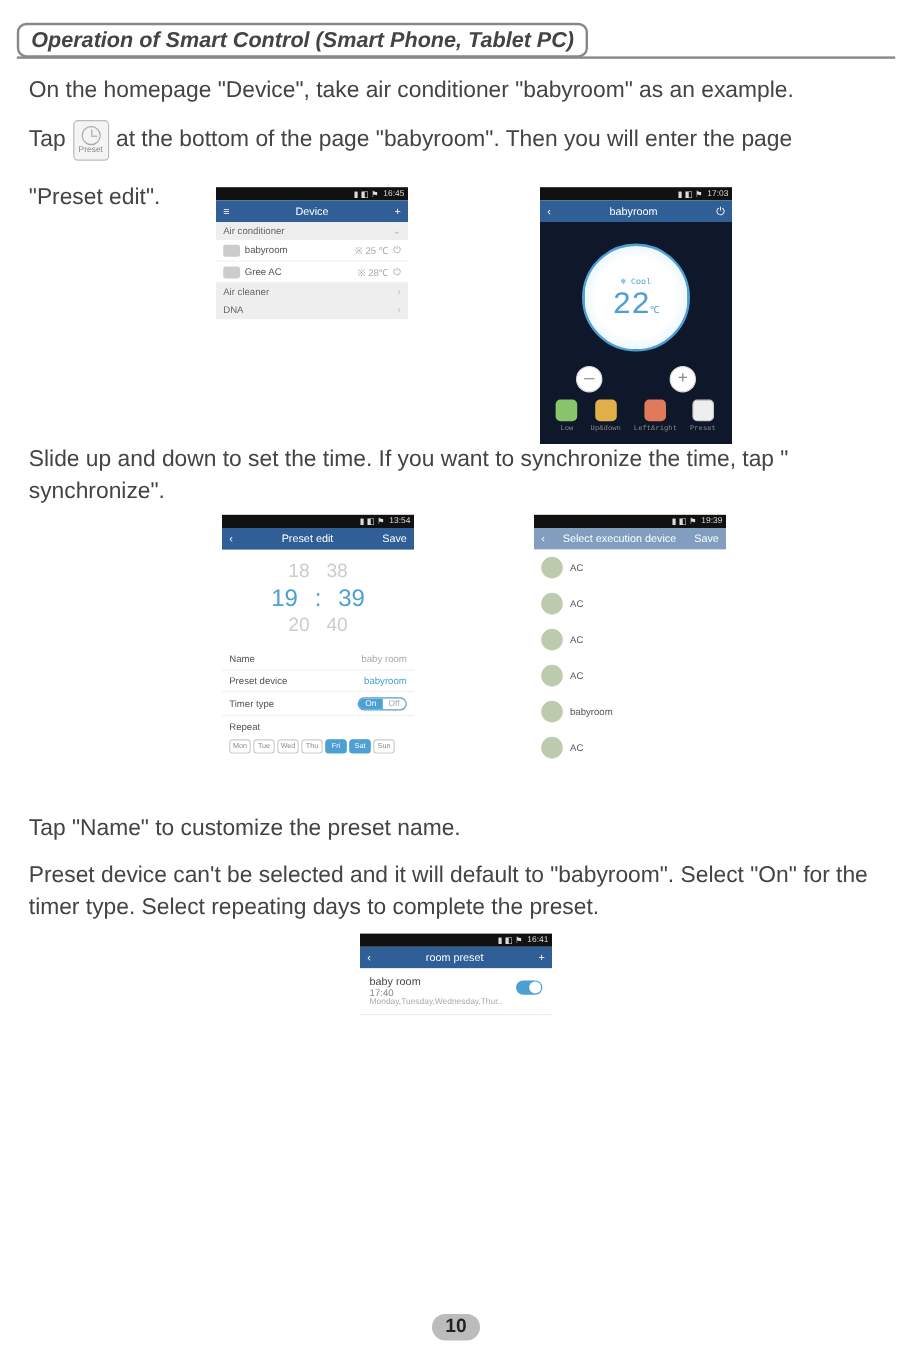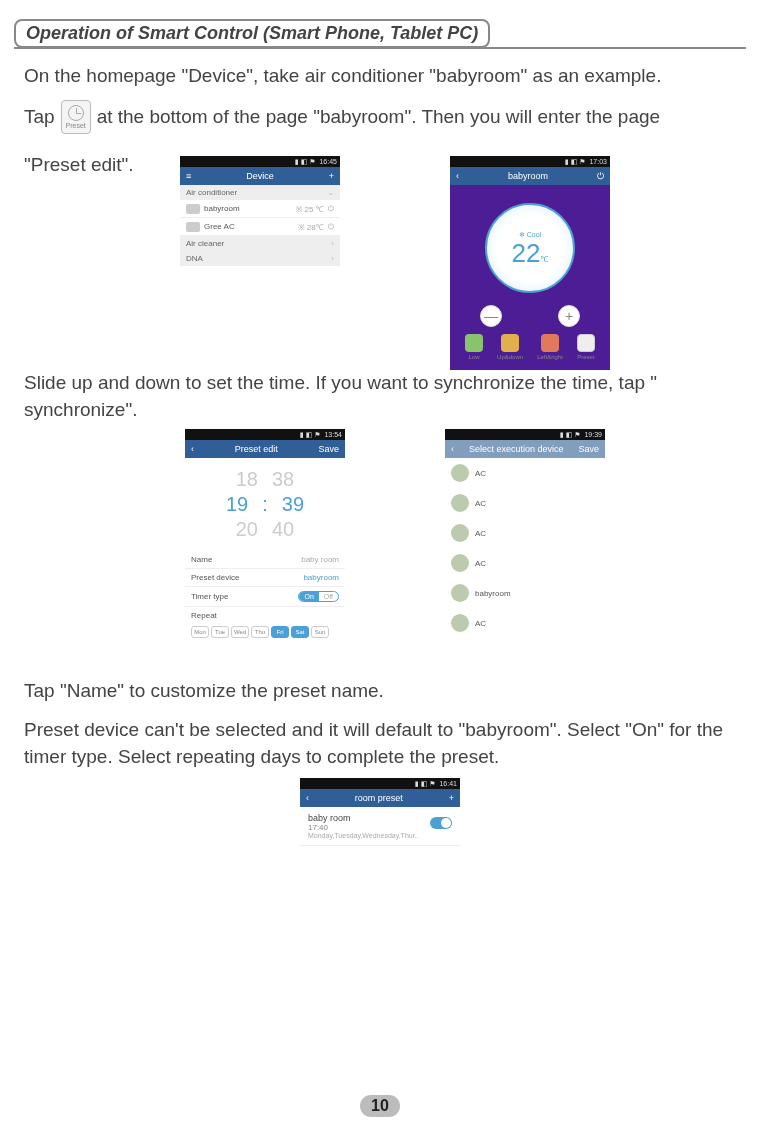--- a/index.html
+++ b/index.html
@@ -138,22 +138,23 @@
     width: 14px; height: 10px;
     background: #ccc;
     border-radius: 2px;
   }
   .listrow .r { margin-left: auto; color: #aaa; display: flex; gap: 4px; align-items: center; }
   .chev { color: #bbb; }
 
   
   .babyshot .body {
     height: 185px;
-    background: #4c1d95;
-    position: relative;
+    background: #0f172a;
+    position: relative;
+    font-family: Liberation Mono, monospace;
   }
   .tempcircle {
     width: 90px; height: 90px;
     border-radius: 50%;
     border: 2px solid #4da0d4;
     background: radial-gradient(circle at center, #fff 55%, #cde9f7 100%);
     position: absolute;
     left: 50%; top: 18px; transform: translateX(-50%);
     display: flex; flex-direction: column;
     align-items: center; justify-content: center;
@@ -186,21 +187,21 @@
   .bicon:nth-child(2) .sq { background: #e2b04a; }
   .bicon:nth-child(3) .sq { background: #e07a5a; }
   .bicon:nth-child(4) .sq { background: #eee; border: 1px solid #ccc; }
 
   
   .presetshot .timewrap {
     display: flex; flex-direction: column; align-items: center;
     padding: 10px 0;
     gap: 2px;
   }
-  .timeline { display: flex; gap: 14px; font-size: 20px; color: #ccc; font-weight: 300; }
+  .timeline { display: flex; gap: 14px; font-size: 16px; color: #ccc; font-weight: 300; }
   .timeline.sel { color: #4da0d4; font-size: 20px; }
   .timeline .colon { align-self:center; }
   .settings .listrow { font-size: 8px; padding: 4px 6px; }
   .pill {
     display: inline-flex; border: 1px solid #4da0d4; border-radius: 8px; overflow: hidden; font-size: 7px;
   }
   .pill span { padding: 1px 5px; }
   .pill .on { background: #4da0d4; color: #fff; }
   .daywrap { display: flex; gap: 2px; margin-top: 2px; padding: 0 6px 6px 6px; }
   .day { width: 18px; height: 12px; border: 1px solid #ccc; border-radius: 3px; font-size: 6px; display:flex;align-items:center;justify-content:center;color:#888;background:#fff; }

